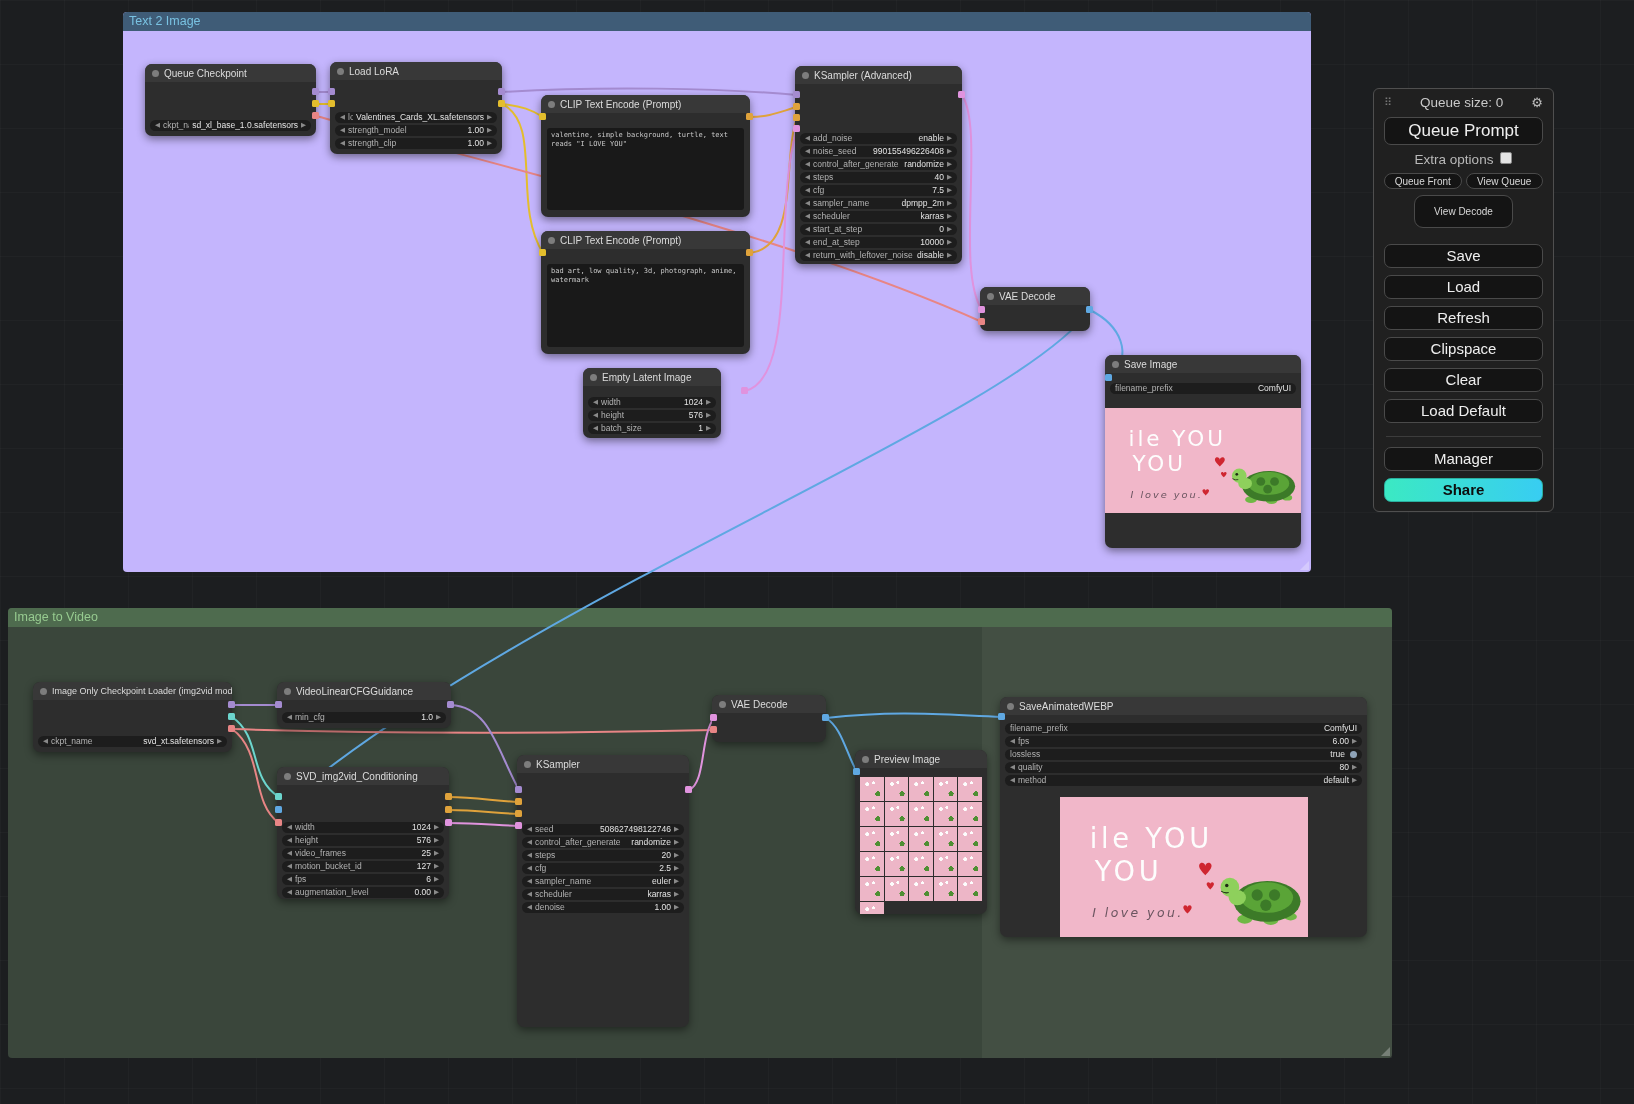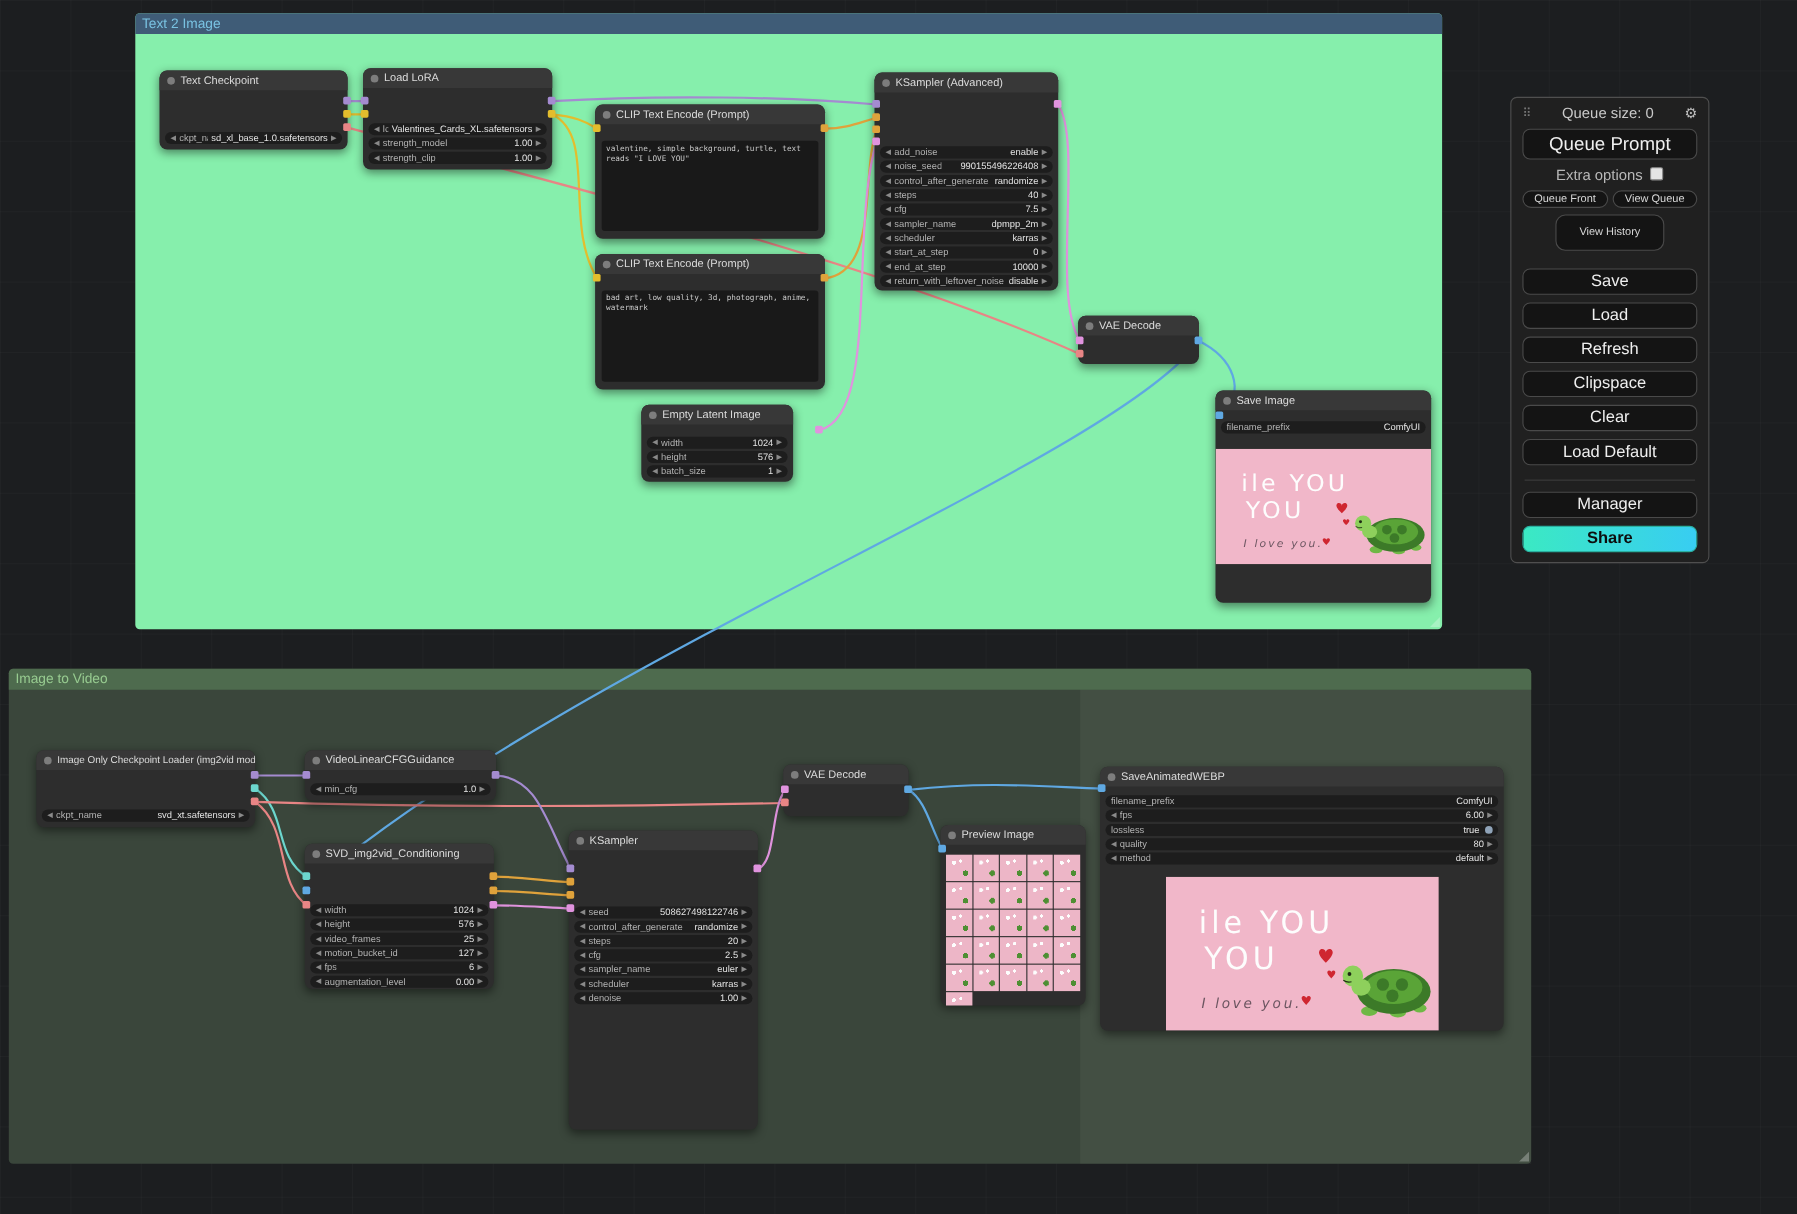--- a/index.html
+++ b/index.html
@@ -7,21 +7,21 @@
   body{
     width:1634px;height:1104px;position:relative;overflow:hidden;
     background-color:#1c1e20;
     background-image:linear-gradient(rgba(255,255,255,.022) 1px,transparent 1px),
                      linear-gradient(90deg,rgba(255,255,255,.022) 1px,transparent 1px);
     background-size:64px 64px;
     font-family:"Liberation Sans",sans-serif;
   }
   .group{position:absolute;border-radius:4px;z-index:1}
   .ghead{height:19px;border-radius:4px 4px 0 0;font-size:12.5px;line-height:19px;padding:0 6px;box-sizing:border-box;white-space:nowrap;overflow:hidden}
-  .g-t2i{left:123px;top:12px;width:1188px;height:560px;background:#86efac}
+  .g-t2i{left:123px;top:12px;width:1188px;height:560px;background:#c4b5fd}
   .g-t2i .ghead{background:#3f5c77;color:#79c2e2}
   .g-i2v{left:8px;top:608px;width:1384px;height:450px;background:#3a463b}
   .g-i2v .ghead{background:#4e6b4e;color:#97cb90}
   .glight{position:absolute;left:974px;top:19px;right:0;bottom:0;background:rgba(220,236,208,.06)}
   .gresize{position:absolute;right:2px;bottom:2px;width:0;height:0;border-left:9px solid transparent;border-bottom:9px solid rgba(255,255,255,.28)}
 
   svg.wires{position:absolute;left:0;top:0;z-index:2;pointer-events:none}
   svg.wires path{fill:none;stroke-width:2;stroke-linecap:round}
 
   .node{position:absolute;background:#2d2d2d;border-radius:7px;z-index:3;
@@ -153,21 +153,21 @@
 <span class="port p-pink" style="left:685px;top:786px"></span>
 <span class="port p-pink" style="left:710px;top:714px"></span>
 <span class="port p-red" style="left:710px;top:726px"></span>
 <span class="port p-blue" style="left:822px;top:714px"></span>
 <span class="port p-blue" style="left:853px;top:768px"></span>
 <span class="port p-blue" style="left:998px;top:713px"></span>
 
 <div class="node" style="left:145px;top:64px;width:171px;height:72px">
   <div class="ntitle">
     <span class="ndot"></span>
-    <span>Text Checkpoint</span>
+    <span>Queue Checkpoint</span>
   </div>
   <div class="nbody end">
       <div class="widget">
         <span class="arr">◀</span>
         <span class="wl">ckpt_name</span>
         <span class="wv">sd_xl_base_1.0.safetensors</span>
         <span class="arr">▶</span>
       </div>
     </div>
 </div>
@@ -607,21 +607,21 @@
   </div>
   <button class="btn big">Queue Prompt</button>
   <div class="extra">
     <span>Extra options</span>
     <span class="cb"></span>
   </div>
   <div class="smallrow">
     <button class="btn sm">Queue Front</button>
     <button class="btn sm">View Queue</button>
   </div>
-  <button class="btn sm vh">View History</button>
+  <button class="btn sm vh">View Decode</button>
   <div class="mgap"></div>
   <button class="btn">Save</button>
   <button class="btn">Load</button>
   <button class="btn">Refresh</button>
   <button class="btn">Clipspace</button>
   <button class="btn">Clear</button>
   <button class="btn">Load Default</button>
   <hr class="mdiv">
   <button class="btn">Manager</button>
   <button class="btn share">Share</button>

